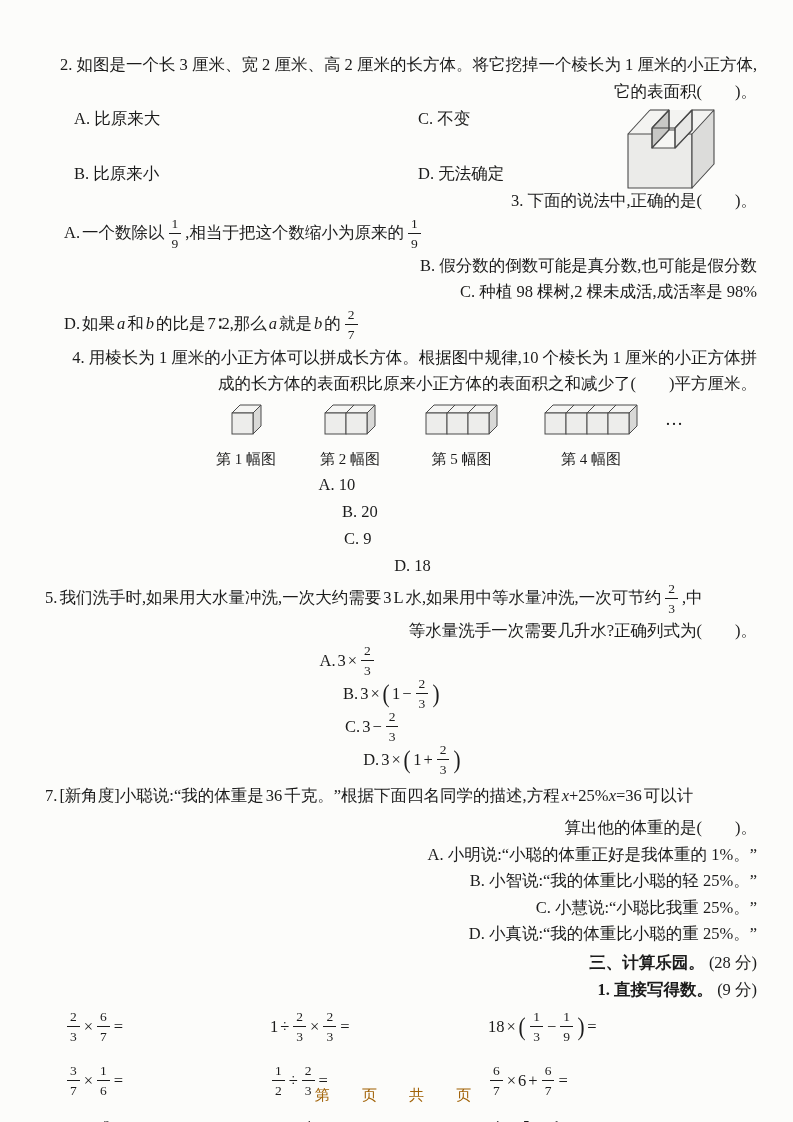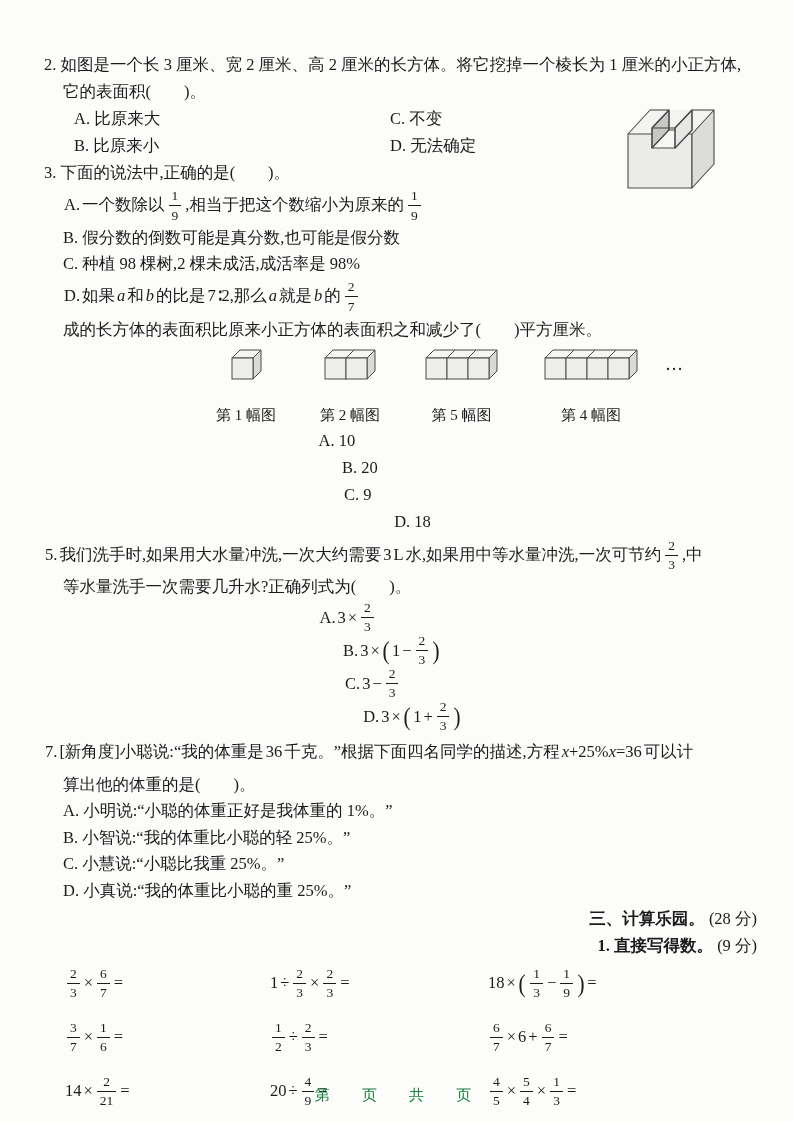--- a/index.html
+++ b/index.html
@@ -4,25 +4,25 @@
 <style>
   html,body{margin:0;padding:0;}
   body{
     width:793px;height:1122px;overflow:hidden;
     background:#fcfcfa;color:#1b1b1b;
     font-family:"Liberation Serif","DejaVu Serif",serif;
     font-size:16.5px;
   }
   .page{position:relative;width:793px;height:1122px;box-sizing:border-box;
     padding:52px 36px 0 44px;}
-  .line{line-height:26.5px;min-height:26.5px;}
+  .line{line-height:26.5px;min-height:26.5px;text-align:right;}
   .indent{padding-left:19px;}
   .q{margin-bottom:1px;}
   
-  .opts2{display:grid;grid-template-columns:316px 1fr;padding-left:30px;}
+  .opts2{display:grid;grid-template-columns:316px 1fr;padding-left:30px;gap:28px;}
   .opts2 span{line-height:27px;}
   
   .opts4{display:flex;padding-left:24px;align-items:center;line-height:27px;flex-direction:column;}
   .opts4 .o1{width:188px;}
   .opts4 .o2{width:141px;}
   .opts4 .o3{width:137px;}
   .q5opts{min-height:46px;}
   
   .math{display:flex;align-items:center;flex-wrap:nowrap;white-space:nowrap;}
   .math.line{min-height:38px;}
@@ -31,34 +31,34 @@
   .frac{display:inline-flex;flex-direction:column;align-items:center;
     line-height:1;margin:0 3px;font-size:13.5px;}
   .frac .fn{padding:0 3px 2.5px;}
   .frac .fd{border-top:1px solid #1b1b1b;padding:2.5px 3px 0;}
   .paren{font-size:25px;font-weight:400;line-height:1;margin:0 1px;
     transform:scaleX(.85);}
   
   .q2fig{position:absolute;left:620px;top:100px;}
   
   .figs{display:flex;align-items:flex-end;gap:44px;margin:5px 0 3px 172px;}
-  .fig{display:flex;flex-direction:column;align-items:center;gap:20px;}
+  .fig{display:flex;flex-direction:column;align-items:center;gap:9px;}
   .fig .cap{font-size:15px;line-height:18px;white-space:nowrap;}
   .ellipsis{align-self:flex-start;margin:6px 0 0 -18px;font-size:18px;letter-spacing:2px;}
   
   .sec-line{line-height:27px;text-align:right;}
   .bold{font-weight:bold;}
   
   .calc{display:grid;grid-template-columns:205px 218px auto;
     padding-left:20px;row-gap:10px;margin-top:2px;}
   .calc .math{min-height:44px;}
   
   .footer{position:absolute;top:1086px;left:0;width:793px;text-align:center;
     font-family:"Liberation Sans","DejaVu Sans",sans-serif;
-    font-size:15px;color:#15803d;letter-spacing:7px;word-spacing:14px;}
+    font-size:15px;color:#a16207;letter-spacing:7px;word-spacing:14px;}
 </style>
 </head>
 <body>
 
 <div class="page">
 
   <section class="q">
     <div class="line">2. 如图是一个长 3 厘米、宽 2 厘米、高 2 厘米的长方体。将它挖掉一个棱长为 1 厘米的小正方体,</div>
     <div class="line indent">它的表面积(　　)。</div>
     <div class="opts2">
@@ -124,20 +124,21 @@
         <span class="mt"><i>b</i></span>
         <span class="mt">的</span>
         <span class="frac">
           <span class="fn">2</span>
           <span class="fd">7</span>
         </span>
       </div>
   </section>
 
   <section class="q">
+    <div class="line">4. 用棱长为 1 厘米的小正方体可以拼成长方体。根据图中规律,10 个棱长为 1 厘米的小正方体拼</div>
     <div class="line indent">成的长方体的表面积比原来小正方体的表面积之和减少了(　　)平方厘米。</div>
     <div class="figs">
       <div class="fig">
         <span><svg width="33" height="33" viewBox="0 0 33 33">
               <polygon points="2,10 10,2 31,2 23,10" fill="#f5f5f3" stroke="#4a4a4a" stroke-width="1"></polygon>
               <polygon points="23,10 31,2 31,23 23,31" fill="#d9d9d7" stroke="#4a4a4a" stroke-width="1"></polygon>
               <rect x="2" y="10" width="21" height="21" fill="#ededeb" stroke="#4a4a4a" stroke-width="1"></rect>
             </svg></span>
         <span class="cap">第 1 幅图</span>
       </div>

